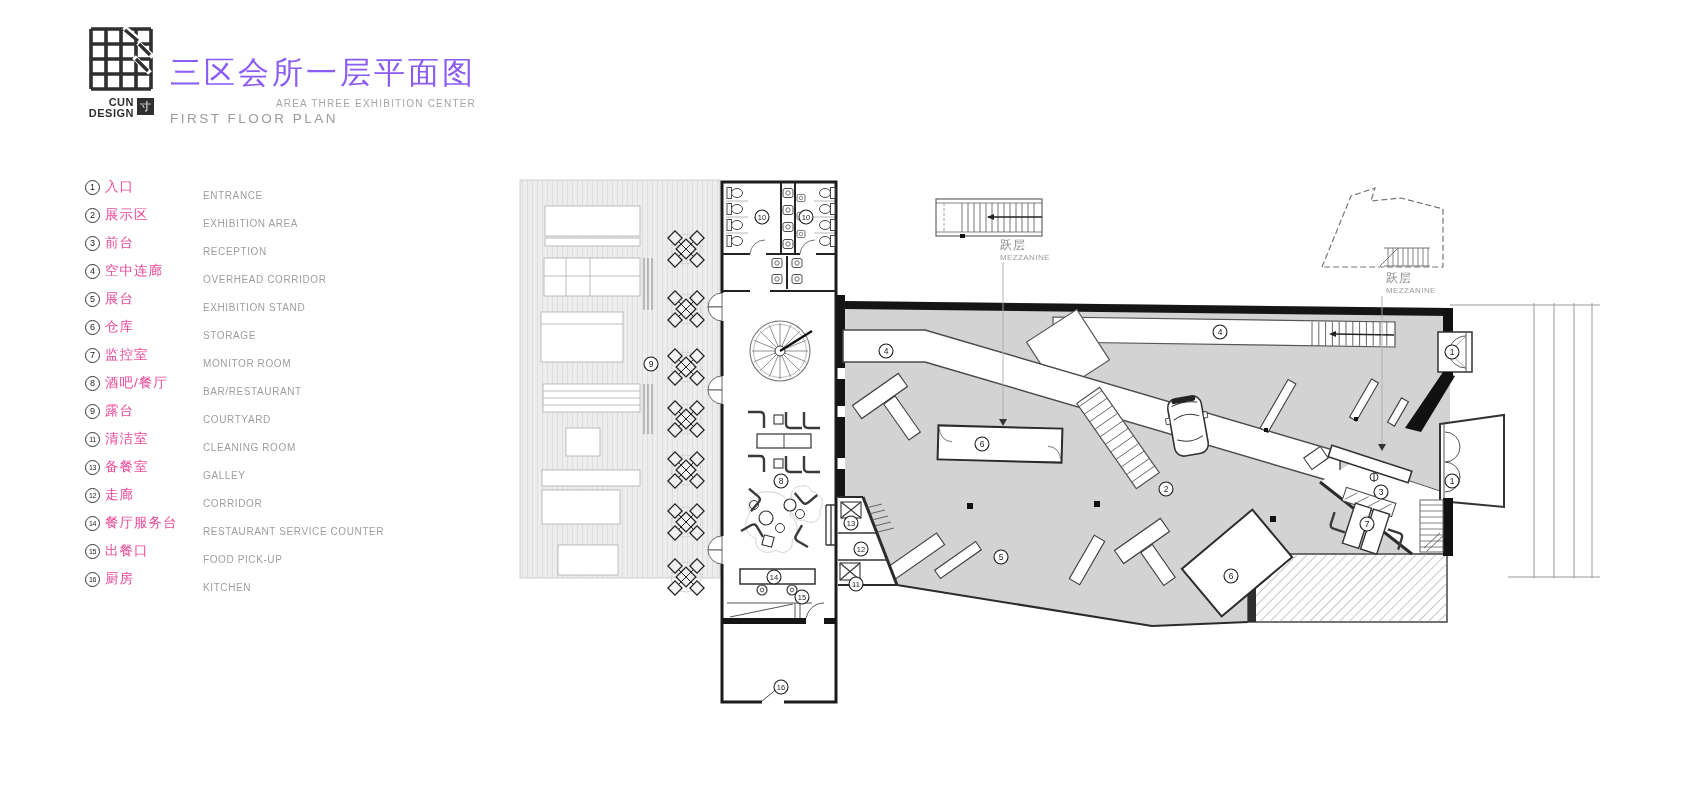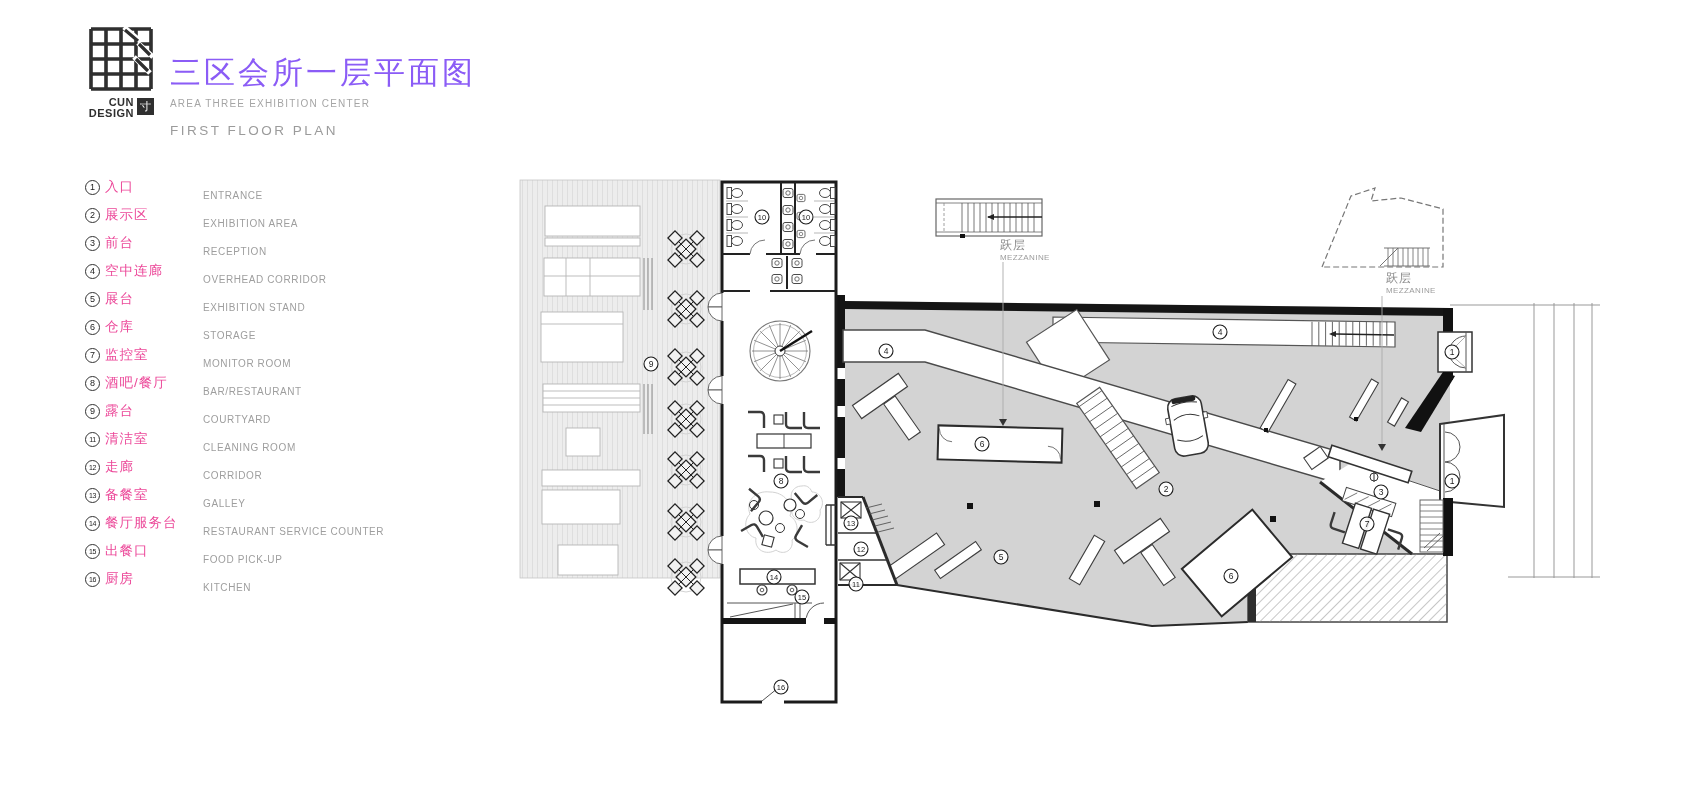--- a/index.html
+++ b/index.html
@@ -7,22 +7,22 @@
          font-family:"Liberation Sans", sans-serif;}
   
   #titleblock{position:absolute;left:0;top:0;width:520px;height:140px;}
   #logo{position:absolute;left:88px;top:26px;width:66px;height:66px;}
   #brand{position:absolute;left:88px;top:97px;width:66px;text-align:right;}
   #brand .cnline{font-size:11px;font-weight:bold;color:#2f2f2f;line-height:11px;letter-spacing:.5px;display:block;margin-right:20px;}
   #seal{position:absolute;right:0px;top:1px;width:17px;height:17px;background:#2f2f2f;color:#fff;
         font-size:11px;line-height:17px;text-align:center;}
   #titles{position:absolute;left:170px;top:52px;}
   #title-cn{font-size:31px;color:#8b5cf6;letter-spacing:3px;font-weight:400;}
-  #sub1{font-size:10px;color:#a5a5a5;letter-spacing:1.2px;margin-top:4px;}
-  #sub2{font-size:13.5px;color:#9b9b9b;letter-spacing:2.5px;margin-top:14px;}
+  #sub1{font-size:10px;color:#a5a5a5;letter-spacing:1.2px;margin-top:4px;text-align:right;}
+  #sub2{font-size:13.5px;color:#9b9b9b;letter-spacing:2.5px;margin-top:2px;}
   
   #legend{position:absolute;left:85px;top:173px;margin:0;padding:0;list-style:none;width:320px;}
   #legend li{position:relative;height:28px;display:flex;align-items:center;}
   .circ{display:inline-flex;flex:none;width:15px;height:15px;border:1.2px solid #333;border-radius:50%;
         align-items:center;justify-content:center;font-size:9px;color:#222;box-sizing:border-box;}
   .cn{margin-left:5px;font-size:13.5px;color:#ec4899;letter-spacing:1px;white-space:nowrap;}
   .en{position:absolute;left:118px;font-size:10px;color:#9e9e9e;letter-spacing:.6px;white-space:nowrap;margin-top:16px;}
   
   #plan{position:absolute;left:0;top:0;}
   text{font-family:"Liberation Sans", sans-serif;}
@@ -102,28 +102,28 @@
         <span class="circ">9</span>
         <span class="cn">露台</span>
         <span class="en">COURTYARD</span>
       </li>
       <li>
         <span class="circ" style="font-size: 7px; letter-spacing: -0.5px;">11</span>
         <span class="cn">清洁室</span>
         <span class="en">CLEANING ROOM</span>
       </li>
       <li>
+        <span class="circ" style="font-size: 7px; letter-spacing: -0.5px;">13</span>
+        <span class="cn">备餐室</span>
+        <span class="en">GALLEY</span>
+      </li>
+      <li>
         <span class="circ" style="font-size: 7px; letter-spacing: -0.5px;">12</span>
         <span class="cn">走廊</span>
         <span class="en">CORRIDOR</span>
-      </li>
-      <li>
-        <span class="circ" style="font-size: 7px; letter-spacing: -0.5px;">13</span>
-        <span class="cn">备餐室</span>
-        <span class="en">GALLEY</span>
       </li>
       <li>
         <span class="circ" style="font-size: 7px; letter-spacing: -0.5px;">14</span>
         <span class="cn">餐厅服务台</span>
         <span class="en">RESTAURANT SERVICE COUNTER</span>
       </li>
       <li>
         <span class="circ" style="font-size: 7px; letter-spacing: -0.5px;">15</span>
         <span class="cn">出餐口</span>
         <span class="en">FOOD PICK-UP</span>

